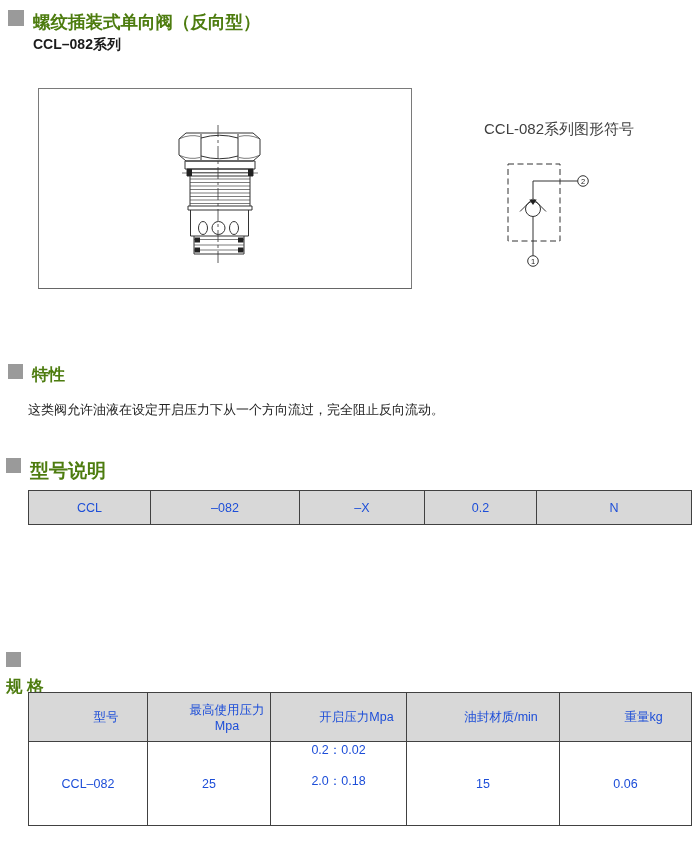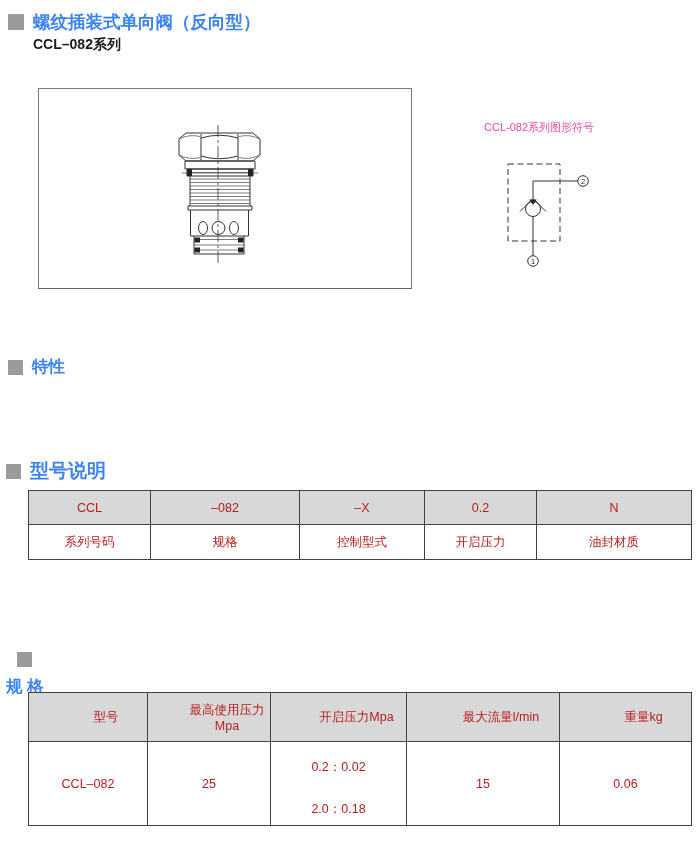--- a/index.html
+++ b/index.html
@@ -1,56 +1,56 @@
 <!DOCTYPE html>
 <html style="--bullet: #9a9a9a; --thead: #d8d8d8;"><head>
 <meta charset="utf-8">
 <style>
   html,body { margin:0; padding:0; background:#fff; }
   .page {
     position:relative; width:700px; height:847px; background:#ffffff;
     font-family:"Liberation Sans","DejaVu Sans",sans-serif; color:#1b1b1b;
     overflow:hidden;
   }
-  .sec-head { position:absolute; display:flex; align-items:center; gap:9px;
-    font-weight:bold; color:#3b82f6; }
+  .sec-head { position:absolute; display:flex; gap:9px;
+    font-weight:bold; color:#4d7c0f; }
   .bullet { width:15px; height:15px; background:var(--bullet,#9a9a9a); flex:0 0 auto; }
   .title-head { left:8px; top:10px; font-size:17.5px; }
   .title-head .bullet { width:16px; height:16px; }
   .series { position:absolute; left:33px; top:36px; font-size:14px; font-weight:bold; }
 
   .drawing-box { position:absolute; left:38px; top:88px; width:372px; height:199px;
     border:1.5px solid #7a7a7a; border-bottom-color:#666; background:#fff; }
   .drawing-box svg { display:block; width:100%; height:100%; }
 
-  .symbol-caption { position:absolute; left:484px; top:120px; font-size:11px; color:#ec4899; }
+  .symbol-caption { position:absolute; left:484px; top:120px; font-size:15px; color:#404040; }
   .symbol-svg { position:absolute; left:488px; top:148px; }
 
-  .feat-head { left:8px; top:356px; font-size:16.5px; }
+  .feat-head { left:8px; top:364px; font-size:16.5px; }
   .feat-body { position:absolute; left:28px; top:401px; width:640px; font-size:13px; color:#222; }
 
   .model-head { left:6px; top:458px; font-size:19px; }
   .spec-head  { left:6px; top:652px; font-size:16.5px;flex-direction:column; }
 
   table.t { position:absolute; left:28px; border-collapse:collapse; table-layout:fixed;
     background:#fff; }
   table.t td { border:1.4px solid #414141; text-align:center; vertical-align:middle;
-    font-size:12.5px; color:#b91c1c; padding:0; overflow:hidden; }
+    font-size:12.5px; color:#1d4ed8; padding:0; overflow:hidden; }
   table.t tr.hdr td { background:var(--thead,#d8d8d8); }
   .t1 { top:490px; width:663px; }
   .t1 tr.r1 td { height:33px; }
   .t1 tr.r2 td { height:34px; }
   .t1 tr.r3 td { height:62px; vertical-align:top; padding-top:12px; }
   .t1 .seal-line2 { margin-top:13px; }
   .t2 { top:692px; width:663px; }
   .t2 tr.hdr td { height:48px;padding-left:36px; }
   .t2 tr.data td { height:83px; }
   .t2 td.op-cell { vertical-align:top; }
-  .t2 .op-line1 { margin-top:17px; }
-  .t2 .op-line2 { margin-top:25px; }
+  .t2 .op-line1 { }
+  .t2 .op-line2 { margin-top:14px; }
 
   .ln { stroke:#333; fill:none; stroke-width:1; }
   .thin { stroke:#444; fill:none; stroke-width:0.7; }
   .blk { fill:#222; stroke:none; }
   .cl { stroke:#333; fill:none; stroke-width:0.8; stroke-dasharray:12 3 3 3; }
   .dash { stroke:#333; fill:none; stroke-width:1; stroke-dasharray:6 3.5; }
   .port-num { font-size:7.5px; fill:#222; text-anchor:middle; dominant-baseline:central;
     font-family:"Liberation Sans","DejaVu Sans",sans-serif; }
 </style>
 </head>
@@ -126,20 +126,21 @@
     <text class="port-num" x="95" y="33.4">2</text>
     <path class="ln" d="M45,68.5 V107.7"></path>
     <circle class="ln" cx="45" cy="113" r="5.3"></circle>
     <text class="port-num" x="45" y="113.4">1</text>
   </svg>
 
   <div class="sec-head feat-head">
     <span class="bullet"></span>
     <span>特性</span>
   </div>
+  <div class="feat-body">这类阀允许油液在设定开启压力下从一个方向流过，完全阻止反向流动。</div>
 
   <div class="sec-head model-head">
     <span class="bullet"></span>
     <span>型号说明</span>
   </div>
   <table class="t t1">
     <colgroup>
       <col style="width:122px">
         <col style="width:149px">
         <col style="width:125px">
@@ -147,48 +148,41 @@
         <col style="width:155px">
     </colgroup>
     <tbody>
         <tr class="hdr r1">
       <td>CCL</td>
       <td>–082</td>
       <td>–X</td>
       <td>0.2</td>
       <td>N</td>
     </tr>
-    <tr class="r2">
-      <td>系列号码</td>
-      <td>规格</td>
-      <td>控制型式</td>
-      <td>开启压力</td>
-      <td>油封材质</td>
-    </tr>
   </tbody>
     </table>
 
   <div class="sec-head spec-head">
     <span class="bullet"></span>
     <span>规 格</span>
   </div>
   <table class="t t2">
     <colgroup>
       <col style="width:119px">
         <col style="width:123px">
         <col style="width:136px">
       <col style="width:153px">
         <col style="width:132px">
     </colgroup>
     <tbody>
         <tr class="hdr">
       <td>型号</td>
       <td>最高使用压力Mpa</td>
       <td>开启压力Mpa</td>
-      <td>最大流量l/min</td>
+      <td>油封材质/min</td>
       <td>重量kg</td>
     </tr>
     <tr class="data">
       <td>CCL–082</td>
       <td>25</td>
       <td class="op-cell">
         <div class="op-line1">0.2：0.02</div>
         <div class="op-line2">2.0：0.18</div>
       </td>
       <td>15</td>

